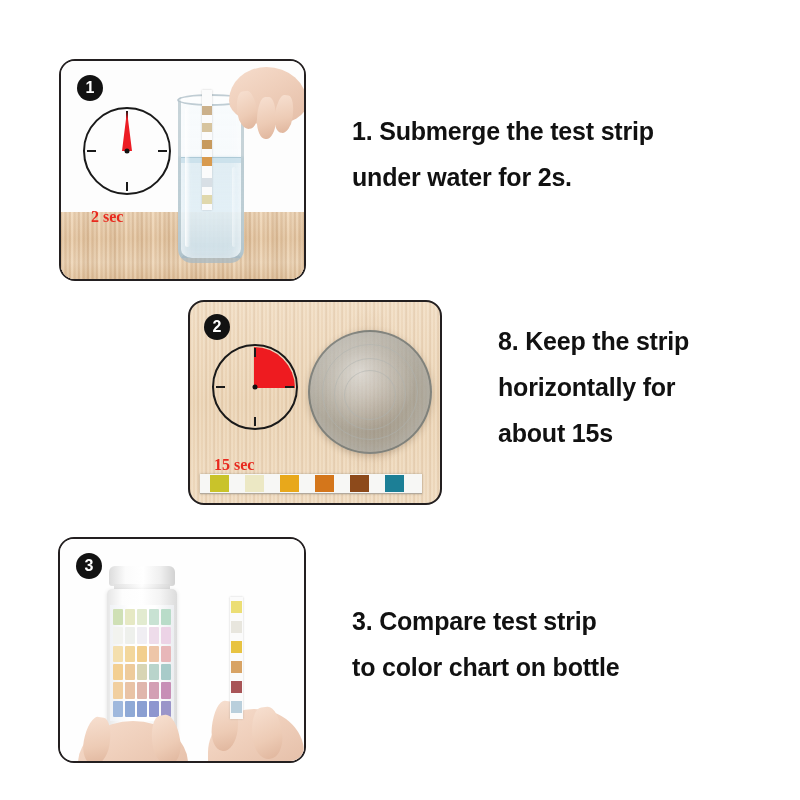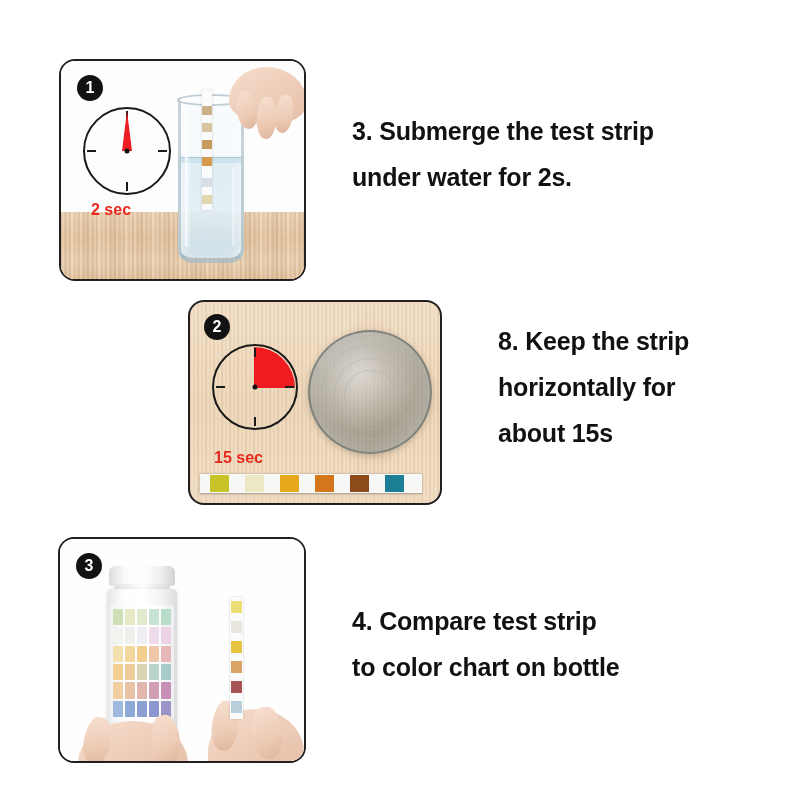--- a/index.html
+++ b/index.html
@@ -101,21 +101,22 @@
     background: #111;
     border-radius: 50%;
     left: 50%; top: 50%;
     transform: translate(-50%,-50%);
     z-index: 5;
   }
   .sec-label {
     position: absolute;
     color: #e8291e;
     font-weight: bold;
-    font-family: Liberation Sans, sans-serif;
+    font-family: Liberation Serif, serif;
+    margin-top: 7px;
   }
 
   
   .table-surface {
     position: absolute;
     left: 0; right: 0; bottom: 0;
   }
   .glass {
     position: absolute;
     border-left: 3px solid rgba(160,178,186,0.55);
@@ -266,21 +267,21 @@
     <div class="pad" style="left:0; top:33px; width:10px; height:9px; background:#d7c49e;"></div>
     <div class="pad" style="left:0; top:50px; width:10px; height:9px; background:#c79a5e;"></div>
     <div class="pad" style="left:0; top:67px; width:10px; height:9px; background:#d89a4e;"></div>
     <div class="pad" style="left:0; top:88px; width:10px; height:9px; background:#cfd8e0; opacity:.8;"></div>
     <div class="pad" style="left:0; top:105px; width:10px; height:9px; background:#d9cf98; opacity:.8;"></div>
   </div>
 
   <div class="badge" style="left:16px; top:14px;">1</div>
 </div>
 
-<div class="instruction" style="left:352px; top:108px; width:400px;">3. Submerge the test strip
+<div class="instruction" style="left:352px; top:108px; width:400px;">1. Submerge the test strip
 under water for 2s.</div>
 
 <div class="panel wood-light" style="left:188px; top:300px; width:254px; height:205px;">
 
   <div class="clock" style="left:22px; top:42px; width:86px; height:86px;">
     <div style="position:absolute; left:50%; top:1px; width:50%; height:50%;
                 background:#ee1b20; border-radius:0 100% 0 0; margin-left:-1px;"></div>
     <div class="tick" style="left:50%; top:2px; width:2px; height:9px; margin-left:-1px; z-index:6;"></div>
     <div class="tick" style="right:2px; top:50%; width:9px; height:2px; margin-top:-1px; z-index:6;"></div>
     <div class="tick" style="left:50%; bottom:2px; width:2px; height:9px; margin-left:-1px;"></div>
@@ -375,14 +376,14 @@
     <div class="pad" style="left:1px; top:24px; width:11px; height:12px; background:#e8e6de;"></div>
     <div class="pad" style="left:1px; top:44px; width:11px; height:12px; background:#e8c341;"></div>
     <div class="pad" style="left:1px; top:64px; width:11px; height:12px; background:#d8a364;"></div>
     <div class="pad" style="left:1px; top:84px; width:11px; height:12px; background:#a85457;"></div>
     <div class="pad" style="left:1px; top:104px; width:11px; height:12px; background:#b9cfdc;"></div>
   </div>
 
   <div class="badge" style="left:16px; top:14px;">3</div>
 </div>
 
-<div class="instruction" style="left:352px; top:598px; width:420px;">4. Compare test strip
+<div class="instruction" style="left:352px; top:598px; width:420px;">3. Compare test strip
 to color chart on bottle</div>
 
 </body></html>

